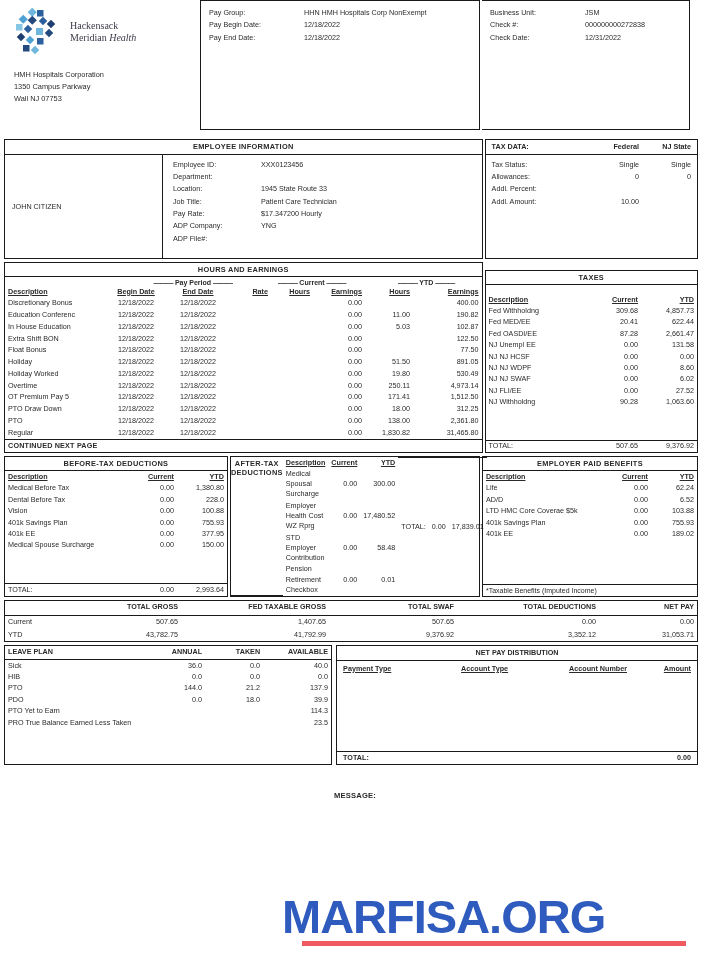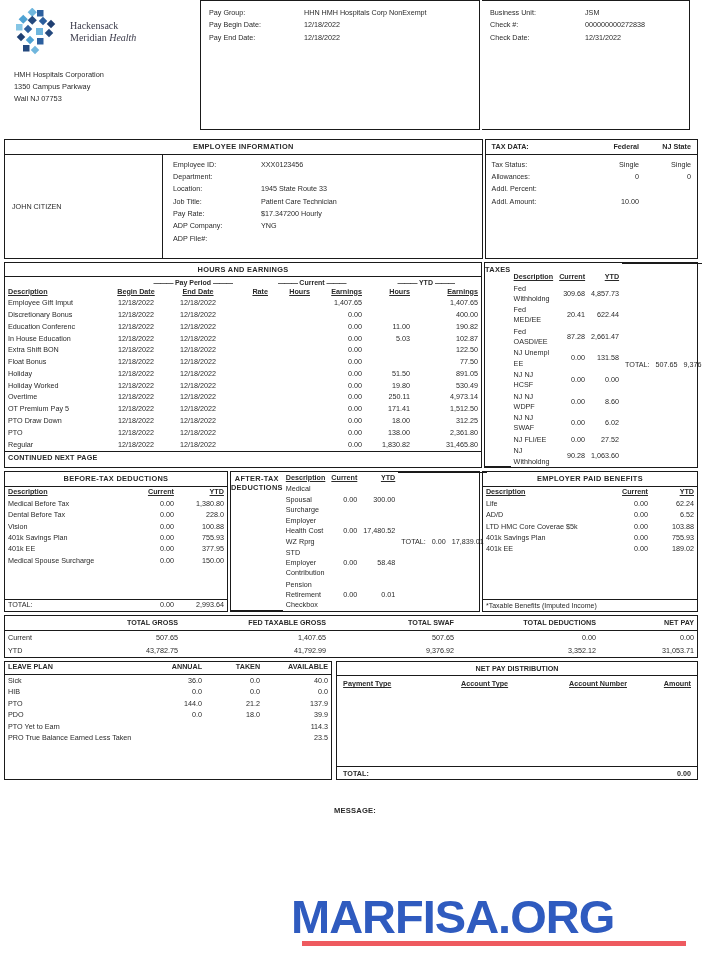--- a/index.html
+++ b/index.html
@@ -94,21 +94,21 @@
   .np-head { text-align: center; font-weight: bold; padding: 2px 0 2.5px; border-bottom: 1.4px solid #1a1a1a; }
   .np-cols { display: flex; padding: 3px 6px 0 6px; }
   .np-cols div { font-weight: bold; text-decoration: underline; }
   .np-spacer { height: 78px; }
   .np-total { font-weight: bold; border-top: 1.4px solid #1a1a1a; display: flex; justify-content: space-between; padding: 1.5px 6px; }
 
   .message { margin-top: 26px; padding-left: 8px; font-weight: bold; font-size: 7.6px; letter-spacing: .2px; text-align: center; }
 
   
   .watermark {
-    position: absolute; left: 291px; top: 893px;
+    position: absolute; left: 282px; top: 893px;
     font-family: "Liberation Sans", sans-serif;
     font-size: 47px; font-weight: bold; letter-spacing: -1px;
     color: #2f5bbf; line-height: 1;
     pointer-events: none;
   }
   .wm-bar { position: absolute; left: 302px; top: 941px; width: 384px; height: 5px; background: #ee5a5f; }
 </style>
 </head>
 <body>
 
@@ -263,30 +263,20 @@
           <td class="uline" style="width:100px">Description</td>
           <td class="uline c" style="width:62px">Begin Date</td>
           <td class="uline c" style="width:62px">End Date</td>
           <td class="uline r" style="width:42px">Rate</td>
           <td class="uline r" style="width:42px">Hours</td>
           <td class="uline r" style="width:52px">Earnings</td>
           <td class="uline r" style="width:48px">Hours</td>
           <td class="uline r">Earnings</td>
         </tr>
         <tr>
-              <td>Employee Gift Imput</td>
-              <td class="c">12/18/2022</td>
-              <td class="c">12/18/2022</td>
-              <td class="r"></td>
-              <td class="r"></td>
-              <td class="r">1,407.65</td>
-              <td class="r"></td>
-              <td class="r">1,407.65</td>
-            </tr>
-        <tr>
               <td>Discretionary Bonus</td>
               <td class="c">12/18/2022</td>
               <td class="c">12/18/2022</td>
               <td class="r"></td>
               <td class="r"></td>
               <td class="r">0.00</td>
               <td class="r"></td>
               <td class="r">400.00</td>
             </tr>
         <tr>
@@ -397,21 +387,21 @@
               <td class="r"></td>
               <td class="r">0.00</td>
               <td class="r">1,830.82</td>
               <td class="r">31,465.80</td>
             </tr>
       </tbody>
         </table>
       <div class="continued">CONTINUED  NEXT PAGE</div>
     </div>
 
-    <div class="tax2-box bx" style="display:flex; flex-direction:row;">
+    <div class="tax2-box bx" style="display:flex; flex-direction:column;margin-top:8px;">
       <div class="hdr-band">TAXES</div>
       <div style="flex:1; padding-top:9px;">
         <table>
           <tbody>
               <tr>
             <td class="uline">Description</td>
             <td class="uline r" style="width:52px">Current</td>
             <td class="uline r" style="width:56px">YTD</td>
           </tr>
           <tr>

